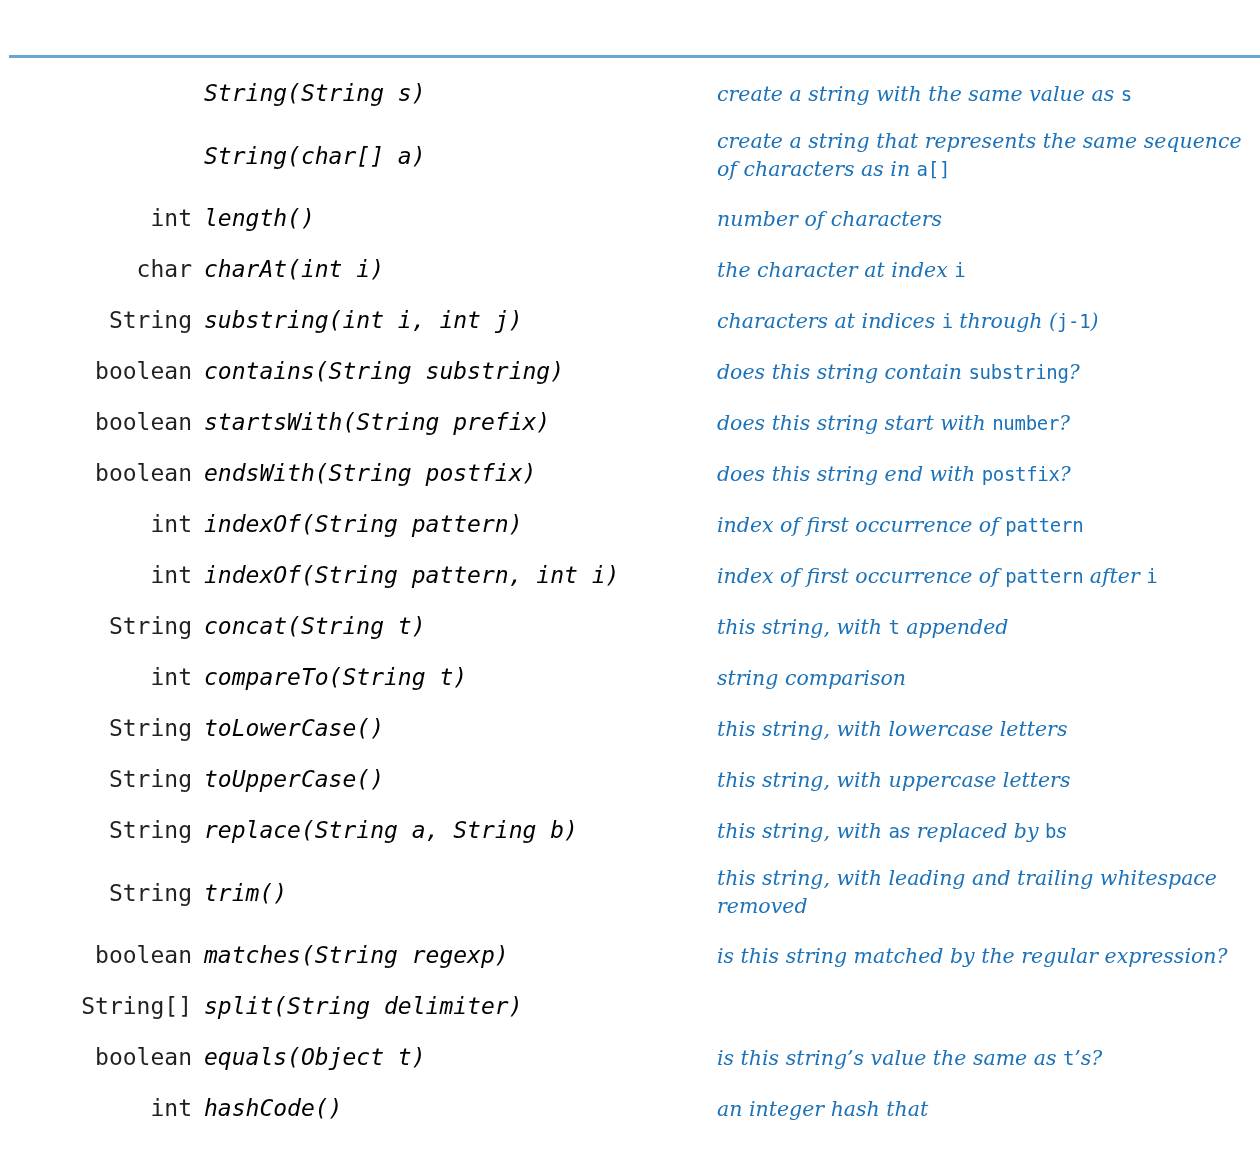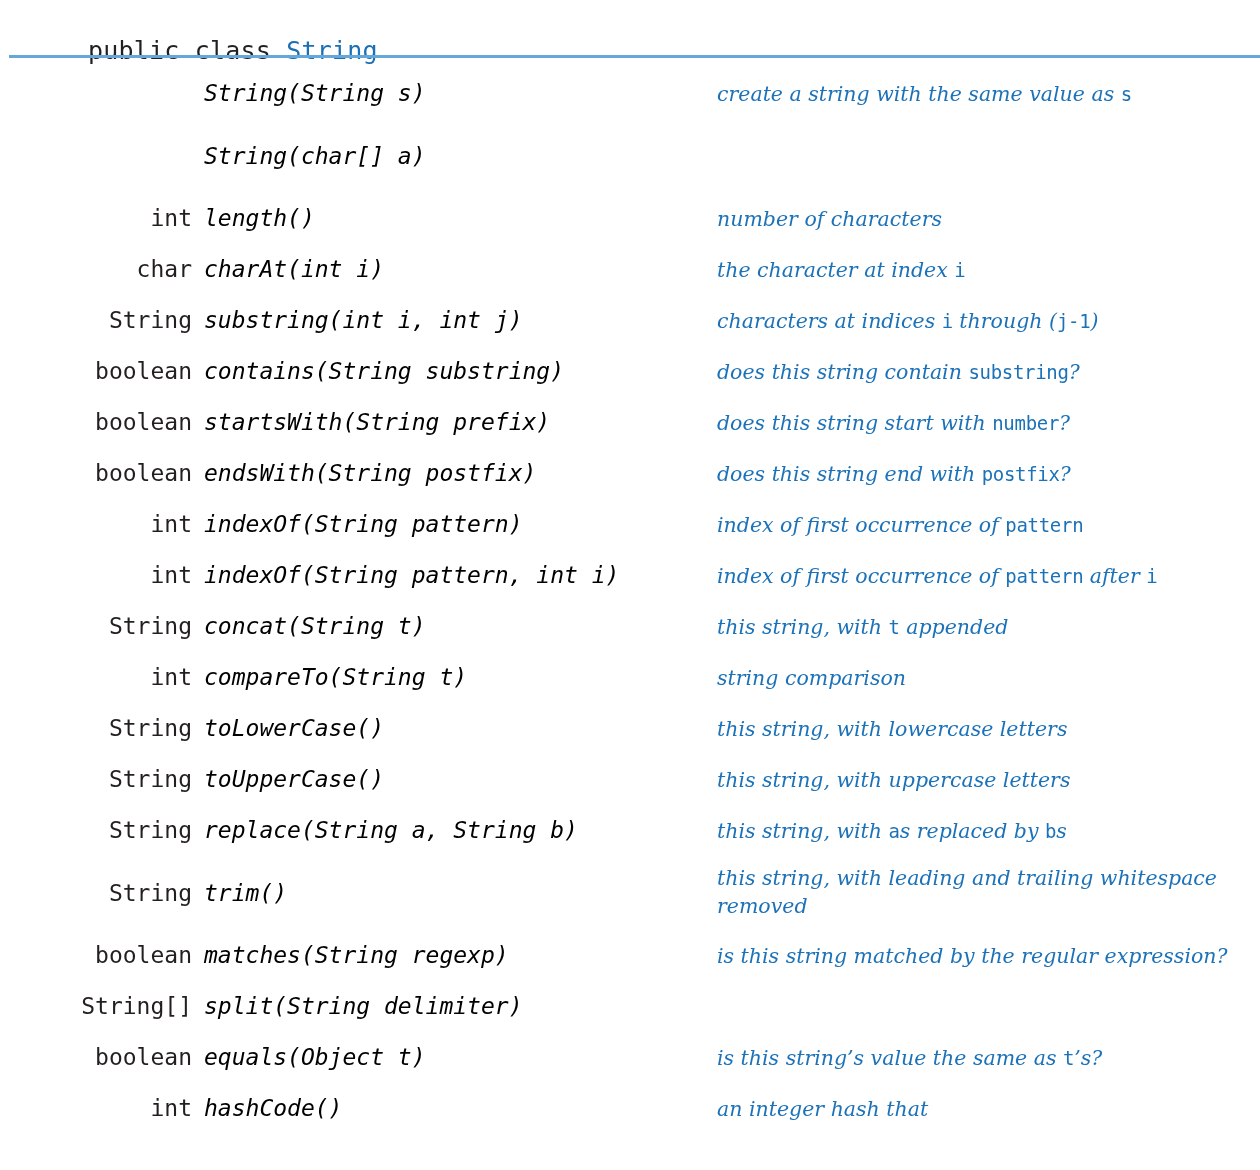--- a/index.html
+++ b/index.html
@@ -120,35 +120,33 @@
     font-size: 19px;
     letter-spacing: -0.3px;
     color: #1c72b8;
   }
 </style>
 </head>
 <body>
 
 <div class="api-table">
 
-  <div class="class-header">
-    <span class="kw">public class </span><span class="cls">String</span>
-  </div>
 
   <div class="header-rule"></div>
 
   <div class="rows">
       <div class="row">
         <div class="ret"></div>
         <div class="sig">String(String s)</div>
         <div class="desc">create a string with the same value as <code>s</code></div>
       </div>
       <div class="row tall">
         <div class="ret"></div>
         <div class="sig">String(char[] a)</div>
+        <div class="desc">create a string that represents the same sequence of characters as in <code>a[]</code></div>
       </div>
       <div class="row">
         <div class="ret">int</div>
         <div class="sig">length()</div>
         <div class="desc">number of characters</div>
       </div>
       <div class="row">
         <div class="ret">char</div>
         <div class="sig">charAt(int i)</div>
         <div class="desc">the character at index <code>i</code></div>

